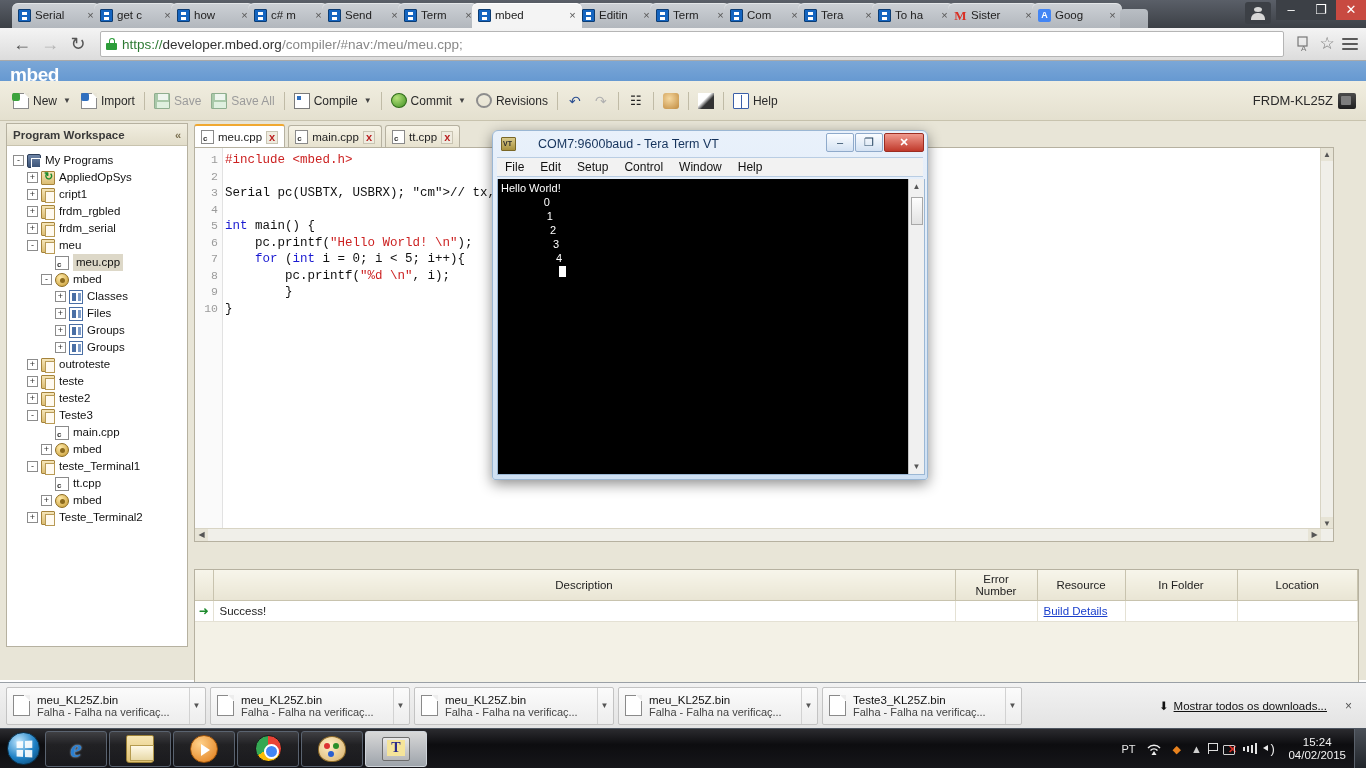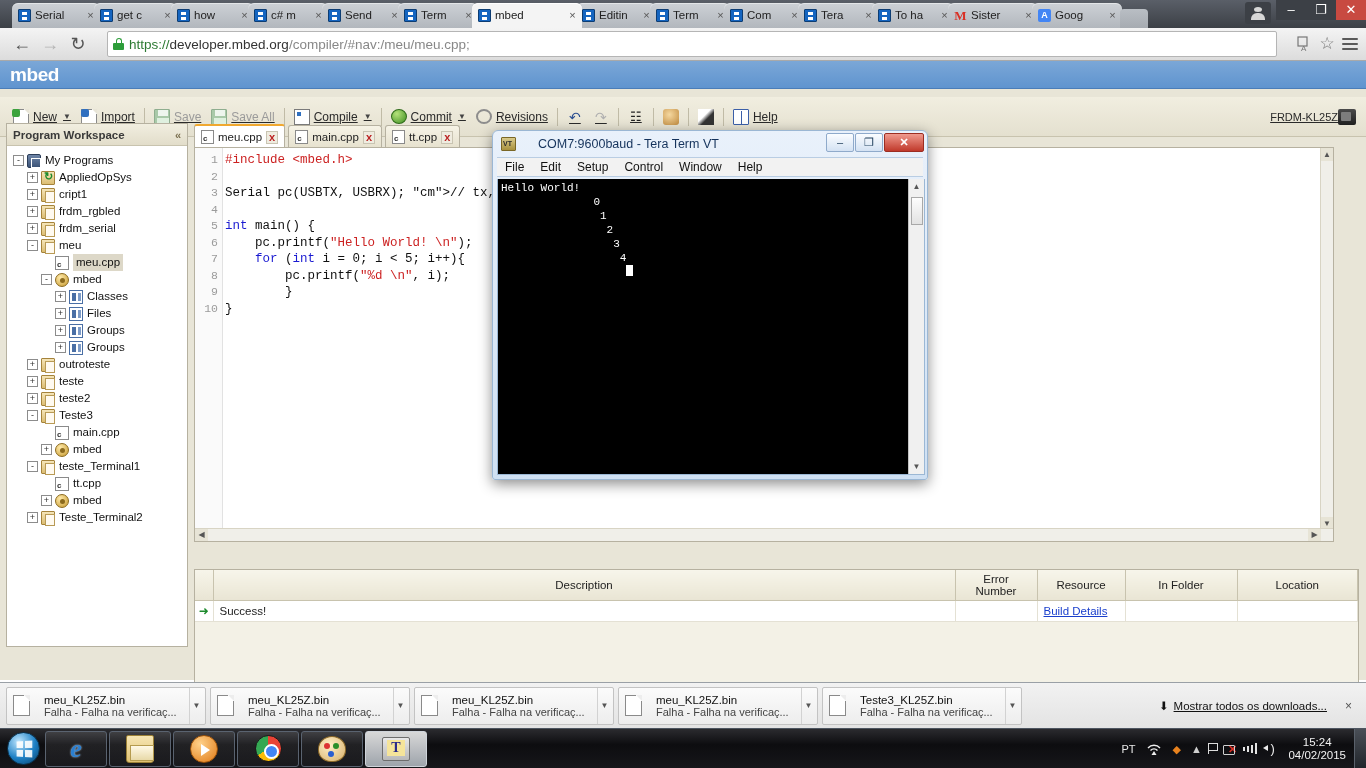--- a/index.html
+++ b/index.html
@@ -75,21 +75,21 @@
 
   #chrome-toolbar{
     position:absolute; left:0; top:28px; width:1366px; height:33px;
     background:linear-gradient(#f4f4f4,#dcdcdc); border-bottom:1px solid #a9a9a9;
     display:flex; align-items:center; padding:0 8px;
   }
   .navbtn{ width:28px;height:28px;line-height:28px;text-align:center;font-size:18px;color:#555; }
   .navbtn.disabled{ color:#b4b4b4; }
   #omnibox{
     flex:1 1 auto; height:24px; background:#fff; border:1px solid #b5b5b5; border-radius:2px;
-    margin:0 15px; display:flex; align-items:center; padding:12px 5px; position:relative;
+    margin:0 8px; display:flex; align-items:center; padding:12px 5px; position:relative;
   }
   #lock-icon{ width:11px;height:12px;position:relative;flex:0 0 11px;margin-right:5px; }
   #lock-icon .body{ position:absolute; left:0; bottom:0; width:11px;height:7px;background:#2d9d3a;border-radius:1px;}
   #lock-icon .shackle{ position:absolute; left:2.5px; top:0; width:6px;height:6px;border:1.6px solid #2d9d3a;border-bottom:none;border-radius:3px 3px 0 0;}
   #omnibox .url{ font-size:13.5px; color:#333; white-space:nowrap; }
   #omnibox .url .scheme{ color:#2d7a33; }
   #omnibox .url .dim{ color:#888; }
   .omni-icon{ width:18px;height:18px;margin-left:4px;flex:0 0 18px; }
   #menu-icon{ width:16px;height:12px;margin-left:6px;display:flex;flex-direction:column;justify-content:space-between;flex:0 0 16px;}
   #menu-icon i{ display:block;height:2px;background:#5a5a5a;border-radius:1px;}
@@ -101,24 +101,24 @@
     background:linear-gradient(#7ba7d7,#5f94cf);
     border-bottom:1px solid #4a7db8;
   }
   #mbed-logo{
     position:absolute;left:10px;top:3px;color:#fff;font-size:19px;font-weight:bold;letter-spacing:-.4px;
   }
   #mbed-filepath{
     position:absolute;left:0;right:0;top:7px;text-align:center;color:#fff;font-size:12.5px;font-weight:bold;
   }
   #mbed-toolbar{
-    position:absolute;left:0;top:36px;width:1366px;height:40px;
+    position:absolute;left:0;top:20px;width:1366px;height:40px;
     background:linear-gradient(#f1eee0,#e4e0cf);
     border-bottom:1px solid #c8c3ae;
-    display:flex; align-items:center; padding-left:8px; font-size:12px; color:#2a2a2a;text-decoration:underline;
+    display:flex; align-items:center; padding-left:8px; font-size:12px; color:#2a2a2a;
   }
   .tbbtn{ display:flex;align-items:center;height:24px;padding:0 5px;gap:4px;white-space:nowrap; }
   .tbbtn.dim{ color:#9b9b9b; }
   .tbsep{ width:1px;height:18px;background:#c0bba6;margin:0 4px; }
   .tbcaret{ font-size:8px;color:#444;margin-left:2px; }
   .ico{ width:16px;height:16px;position:relative;flex:0 0 16px;display:inline-block; }
   .ico-page{ background:#fff;border:1px solid #8a8a8a; }
   .ico-page::after{ content:"";position:absolute;right:-1px;top:-1px;border-width:0 5px 5px 0;border-style:solid;border-color:#fff #e8e5d7; }
   .ico-newbadge{ position:absolute;left:-2px;top:-1px;width:8px;height:8px;background:#3ca33c;border-radius:2px; }
   .ico-imp{ position:absolute;left:-1px;top:-1px;width:8px;height:8px;background:#2f6fbf;border-radius:2px;}
@@ -131,21 +131,21 @@
   .ico-commit{ width:15px;height:15px;border-radius:50%;background:radial-gradient(circle at 35% 30%,#b5e27a,#3f8f22);border:1px solid #2e6b18;}
   .ico-rev{ width:15px;height:15px;border-radius:50%;border:2px solid #8d8d8d;}
   .ico-undo{ color:#2c4f91;font-size:14px;line-height:16px;text-align:center; }
   .ico-redo{ color:#b0b0b0;font-size:14px;line-height:16px;text-align:center; }
   .ico-find{ color:#222;font-size:13px;line-height:16px;text-align:center; }
   .ico-fmt{ background:radial-gradient(circle at 40% 35%,#f5d8a0,#c08a3e);border-radius:3px; }
   .ico-wand{ background:linear-gradient(135deg,#fff 40%,#333 60%);transform:rotate(0deg); }
   .ico-help{ background:#fff;border:1px solid #3b5fa8;border-radius:1px; }
   .ico-help::after{content:"";position:absolute;left:7px;top:1px;width:1px;height:13px;background:#3b5fa8;}
   #mbed-platform{
-    margin-left:auto;display:flex;align-items:center;padding-right:10px;font-size:11px;color:#2a2a2a;
+    margin-left:auto;display:flex;gap:5px;padding-right:10px;font-size:13px;color:#2a2a2a;
   }
   #mbed-platform .chip{
     width:18px;height:16px;background:linear-gradient(#4b4b4b,#1f1f1f);border-radius:2px;position:relative;
   }
   #mbed-platform .chip::after{content:"";position:absolute;left:3px;top:3px;width:10px;height:9px;background:#7d7d7d;border-radius:1px;}
 
   
   #workspace{
     position:absolute;left:6px;top:62px;width:182px;height:524px;
     background:#fff;border:1px solid #b6b1a0;
@@ -277,39 +277,39 @@
   #tt-menubar{
     height:20px;background:#f2f2f2;border-top:1px solid #b9cde3;border-bottom:1px solid #b9cde3;
     display:flex;align-items:center;padding-left:8px;gap:16px;font-size:12px;color:#111;
     margin:0 4px;
   }
   #tt-screen{
     position:absolute;left:4px;top:48px;width:428px;height:296px;background:#000;overflow:hidden;
     border:1px solid #9bb7d4;border-top:none;
   }
   #tt-text{
-    font-family:Liberation Mono, monospace;font-size:11px;color:#fff;white-space:pre;
+    font-family:Liberation Sans, sans-serif;font-size:11px;color:#fff;white-space:pre;
     padding:2px 0 0 3px;line-height:14px;
   }
   #tt-cursor{ display:inline-block;width:7px;height:11px;background:#fff;vertical-align:-1px; }
   #tt-vscroll{
     position:absolute;right:0;top:0;width:16px;height:296px;background:#f0f0f0;border-left:1px solid #c3c3c3;
   }
   #tt-vscroll .arrow{position:absolute;left:0;width:15px;height:16px;font-size:8px;line-height:16px;text-align:center;color:#555;}
   #tt-vscroll .thumb{position:absolute;left:2px;top:18px;width:12px;height:28px;background:linear-gradient(#fdfdfd,#e2e2e2);border:1px solid #a8a8a8;}
 
   
   #downloadbar{
     position:absolute;left:0;top:682px;width:1366px;height:46px;
     background:linear-gradient(#f2f2f2,#e3e3e3);border-top:1px solid #9aa0a6;
     display:flex;align-items:center;padding:0 6px;gap:4px;
   }
   .dlitem{
     height:38px;width:200px;background:linear-gradient(#fbfbfb,#ededed);
-    border:1px solid #c3c3c3;border-radius:2px;display:flex;align-items:center;padding:0 2px 0 6px;gap:7px;
+    border:1px solid #c3c3c3;border-radius:2px;display:flex;align-items:center;padding:0 2px 0 6px;
   }
   .dlfile{ width:17px;height:21px;background:#fff;border:1px solid #8a8a8a;flex:0 0 17px;margin-right:7px;position:relative;}
   .dlfile::after{content:"";position:absolute;right:-1px;top:-1px;border-width:0 6px 6px 0;border-style:solid;border-color:#fff #ededed;}
   .dltext{ flex:1 1 auto;overflow:hidden; }
   .dlname{ font-size:11.5px;color:#111;white-space:nowrap;overflow:hidden; }
   .dlstatus{ font-size:11px;color:#444;white-space:nowrap;overflow:hidden; }
   .dlcaret{ width:14px;height:36px;border-left:1px solid #d2d2d2;font-size:8px;line-height:36px;text-align:center;color:#555;flex:0 0 14px;}
   #dl-showall{ margin-left:auto;display:flex;align-items:center;gap:5px;font-size:11.5px;color:#111;padding-right:4px;}
   #dl-showall .label{ text-decoration:underline; }
   #dl-close{ font-size:12px;color:#555;padding:0 8px 0 10px; }

